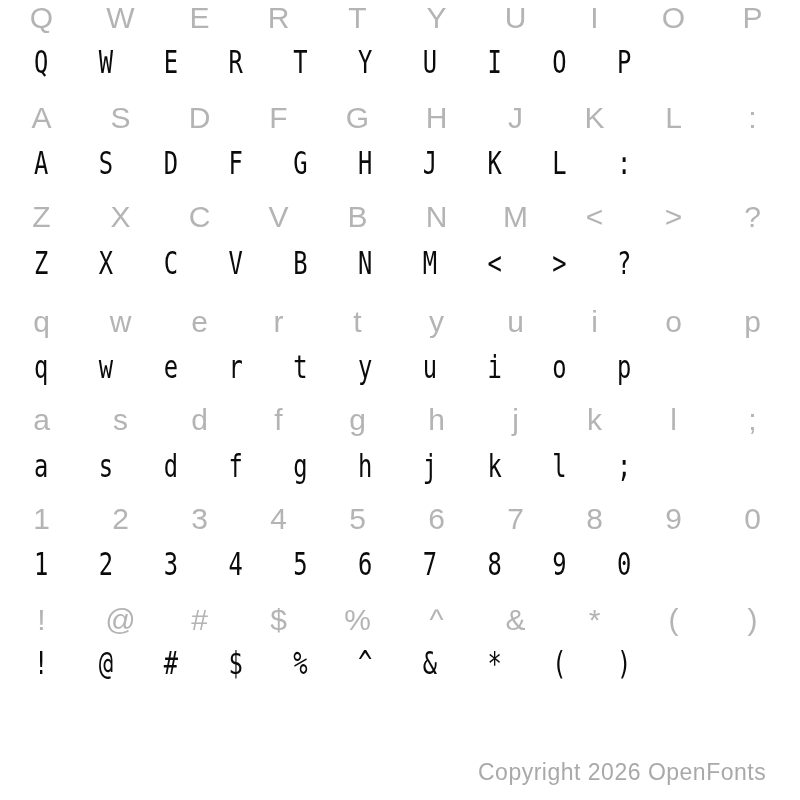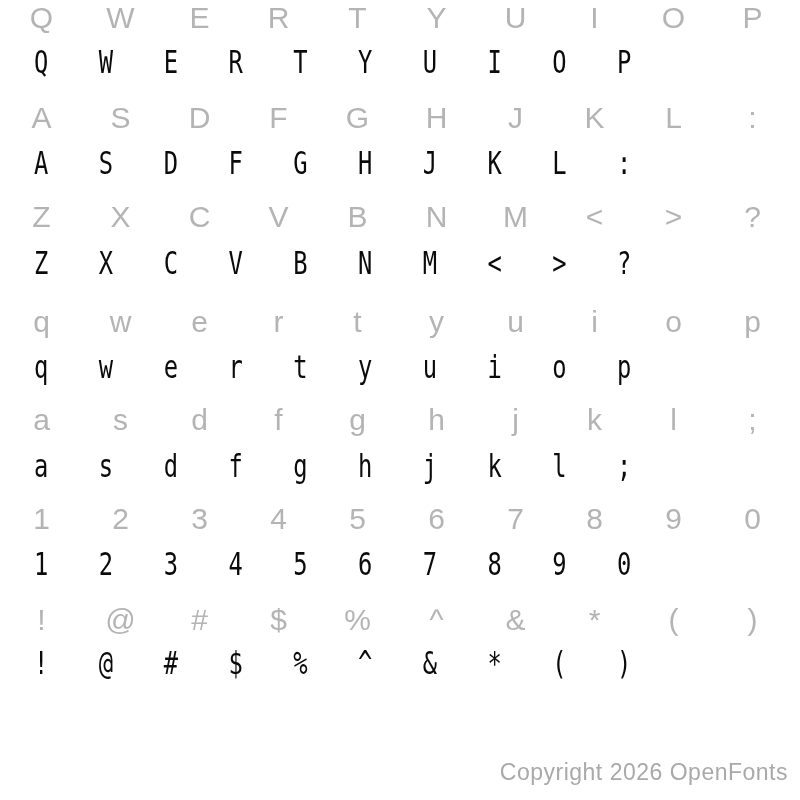--- a/index.html
+++ b/index.html
@@ -52,21 +52,20 @@
     left: 478px;
     width: 310px;
     height: 32px;
     line-height: 32px;
     font-family: "Liberation Sans", sans-serif;
     font-size: 23px;
     font-weight: 400;
     color: #a9a9a9;
     letter-spacing: 0.5px;
     white-space: nowrap;
-    text-align: right;
   }
 </style>
 </head>
 <body style="background: rgb(255, 255, 255);">
 
 <div class="sheet">
   <div id="rows-host">
       <div class="glyph-row row-reference" style="top: -2px; color: rgb(180, 180, 180);">
         <span class="glyph-cell">Q</span>
         <span class="glyph-cell">W</span>

